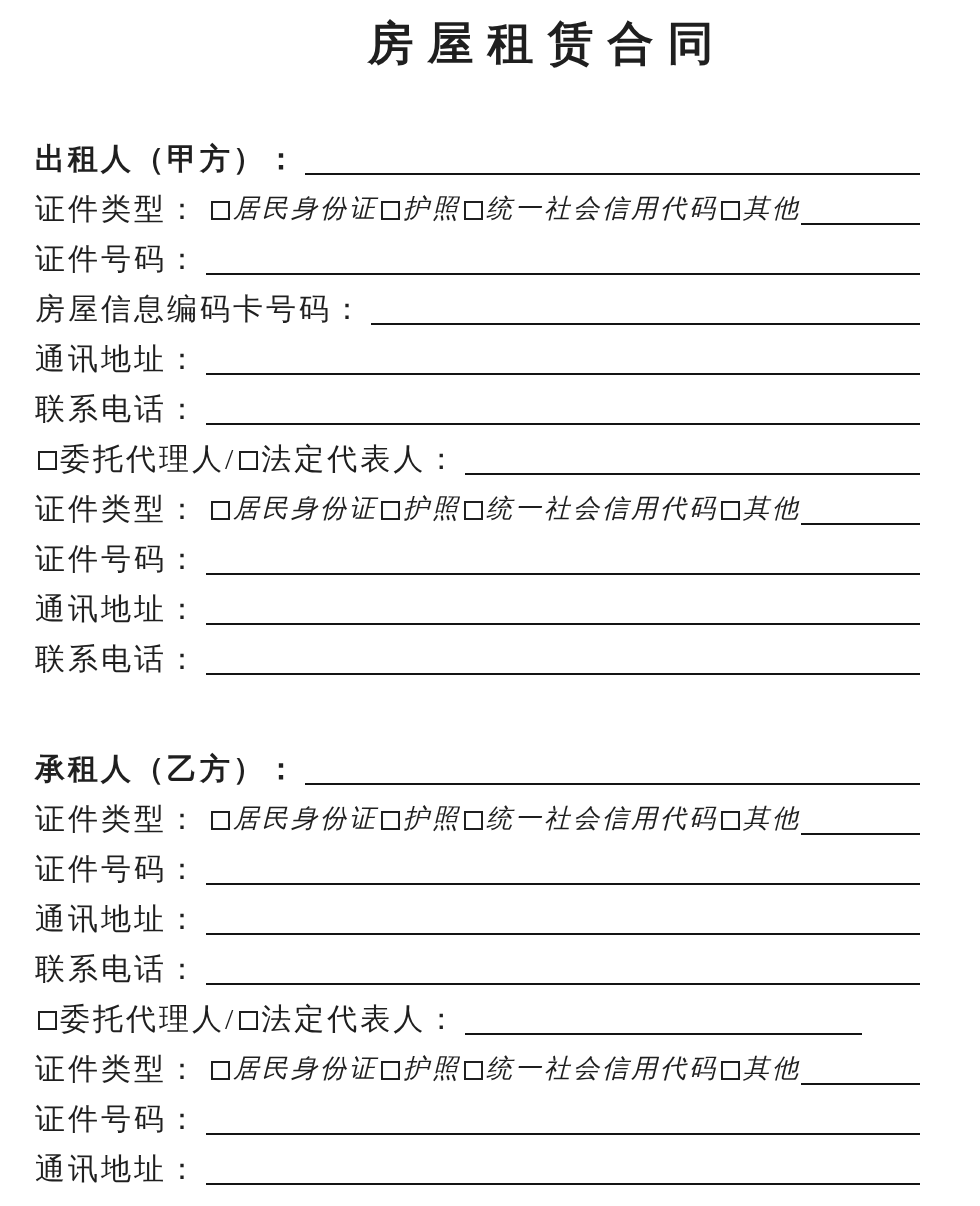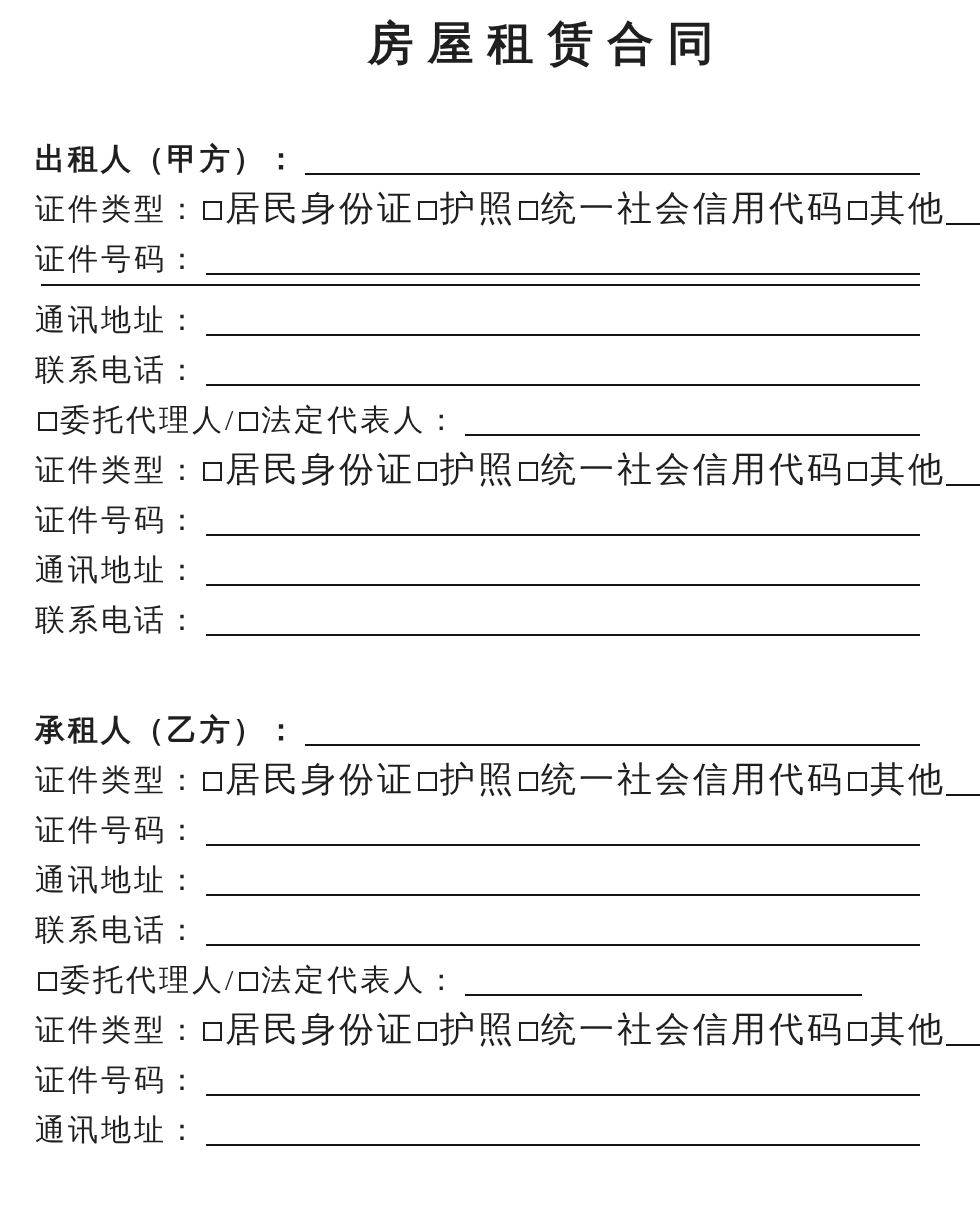--- a/index.html
+++ b/index.html
@@ -36,23 +36,24 @@
   }
   .row.first-section{margin-top:58px;}
   .row.second-section{margin-top:60px;}
   .label{
     font-size:30px;
     letter-spacing:3px;
     line-height:50px;
   }
   .bold .label{font-weight:bold;}
   .opt{
-    font-size:35px;
+    font-size:26px;
     letter-spacing:3px;
     line-height:50px;
+    font-style:italic;
   }
   .fill{
     flex:1;
     align-self:flex-end;
     margin-bottom:9px;
     border-bottom:2px solid var(--line);
     height:0;
     min-width:40px;
   }
   .fill.after-label{margin-left:6px;}
@@ -93,20 +94,21 @@
     <span class="opt">其他</span>
     <span class="fill"></span>
   </div>
 
   <div class="row">
     <span class="label">证件号码：</span>
     <span class="fill after-label"></span>
   </div>
 
   <div class="row">
+    <span class="label">房屋信息编码卡号码：</span>
     <span class="fill after-label"></span>
   </div>
 
   <div class="row">
     <span class="label">通讯地址：</span>
     <span class="fill after-label"></span>
   </div>
 
   <div class="row">
     <span class="label">联系电话：</span>

